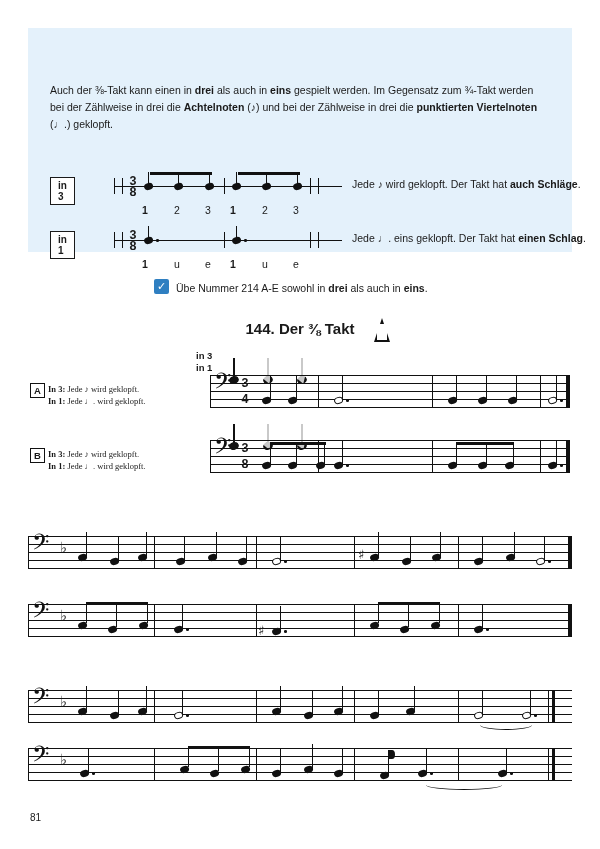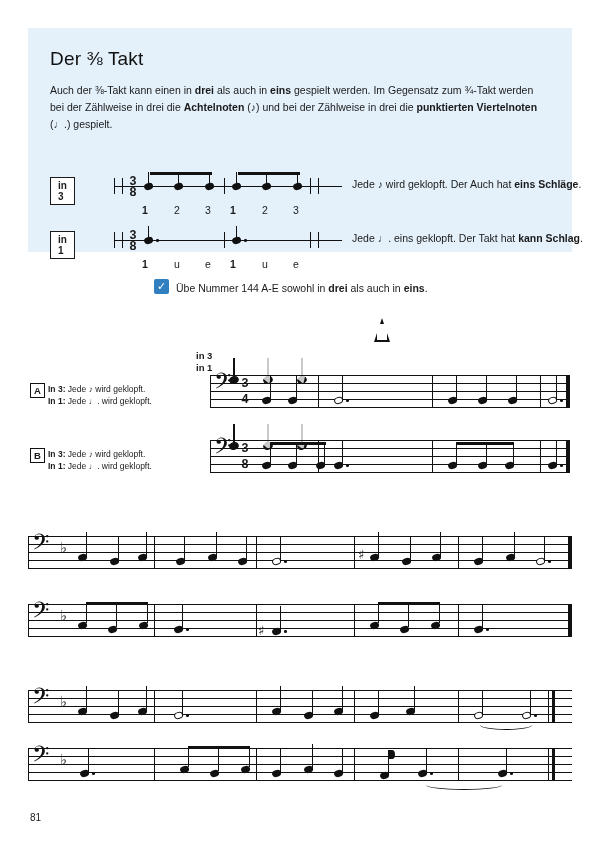--- a/index.html
+++ b/index.html
@@ -95,21 +95,21 @@
   .staff{position:absolute;}
   .staff .line{position:absolute;left:0;height:1px;background:#111;}
   .barline{position:absolute;width:1px;background:#111;}
   .barline.thick{width:3px;}
 
   .sysletter{
     position:absolute;border:1px solid #111;background:#fff;
     font-size:9.5px;font-weight:bold;width:13px;height:13px;
     text-align:center;line-height:13px;
   }
-  .syscap{position:absolute;font-size:8.5px;line-height:12px;white-space:nowrap;}
+  .syscap{position:absolute;font-size:8.5px;line-height:12px;white-space:nowrap;font-family:Liberation Serif, serif;}
   .syscap b{font-weight:bold;}
 
   
   .clef{
     position:absolute;font-family:"DejaVu Sans", sans-serif;
     font-size:27px;line-height:27px;color:#111;
   }
   .timesig{
     position:absolute;font-size:12.5px;font-weight:bold;line-height:12px;
     text-align:center;width:14px;
@@ -132,24 +132,23 @@
   .tie{position:absolute;border-bottom:1.4px solid #111;border-radius:50%;height:9px;}
 
   .pagenum{position:absolute;left:30px;top:812px;font-size:10px;}
 </style>
 </head>
 <body>
 
 <div class="page">
 
   <div class="infobox">
-    <h1>Der ⅜ Takt</h1>
 
     <div class="infotext">
-      <span>Auch der ⅜-Takt kann einen in </span><b>drei</b><span> als auch in </span><b>eins</b><span> gespielt werden. Im Gegensatz zum ¾-Takt werden bei der Zählweise in drei die </span><b>Achtelnoten</b><span> (♪) und bei der Zählweise in drei die </span><b>punktierten Viertelnoten</b><span> (♩.) gespielt.</span>
+      <span>Auch der ⅜-Takt kann einen in </span><b>drei</b><span> als auch in </span><b>eins</b><span> gespielt werden. Im Gegensatz zum ¾-Takt werden bei der Zählweise in drei die </span><b>Achtelnoten</b><span> (♪) und bei der Zählweise in drei die </span><b>punktierten Viertelnoten</b><span> (♩.) geklopft.</span>
     </div>
 
     <div class="exrow r1">
       <span class="badge">in 3</span>
 
       <div class="exstaff" style="width:228px;height:28px;">
 
         <div style="position:absolute;left:0;top:14px;width:228px;height:1px;background:#111;"></div>
         <div class="barline" style="left:0;top:6px;height:16px;"></div>
         <div class="barline" style="left:8px;top:6px;height:16px;"></div>
@@ -191,21 +190,21 @@
       <div class="counts" style="width:228px;height:14px;">
         <span class="strong" style="left:28px;">1</span>
         <span style="left:60px;">2</span>
         <span style="left:91px;">3</span>
         <span class="strong" style="left:116px;">1</span>
         <span style="left:148px;">2</span>
         <span style="left:179px;">3</span>
       </div>
 
       <div class="excap">
-        <span>Jede ♪ wird geklopft. Der Auch hat </span><b>eins Schläge</b><span>.</span>
+        <span>Jede ♪ wird geklopft. Der Takt hat </span><b>auch Schläge</b><span>.</span>
       </div>
     </div>
 
     <div class="exrow r2">
       <span class="badge">in 1</span>
 
       <div class="exstaff" style="width:228px;height:28px;">
         <div style="position:absolute;left:0;top:14px;width:228px;height:1px;background:#111;"></div>
         <div class="barline" style="left:0;top:6px;height:16px;"></div>
         <div class="barline" style="left:8px;top:6px;height:16px;"></div>
@@ -230,30 +229,31 @@
       <div class="counts" style="width:228px;height:14px;">
         <span class="strong" style="left:28px;">1</span>
         <span style="left:60px;">u</span>
         <span style="left:91px;">e</span>
         <span class="strong" style="left:116px;">1</span>
         <span style="left:148px;">u</span>
         <span style="left:179px;">e</span>
       </div>
 
       <div class="excap">
-        <span>Jede ♩. eins geklopft. Der Takt hat </span><b>kann Schlag</b><span>.</span>
+        <span>Jede ♩. eins geklopft. Der Takt hat </span><b>einen Schlag</b><span>.</span>
       </div>
     </div>
   </div>
 
   <div class="practice">
     <span class="chk">✓</span>
-    <span>Übe Nummer 144 A-E sowohl in </span><b>drei</b><span> als auch in </span><b>eins</b><span>.</span>
-  </div>
-
+    <span>Übe Nummer 214 A-E sowohl in </span><b>drei</b><span> als auch in </span><b>eins</b><span>.</span>
+  </div>
+
+  <div class="title">144. Der ⅜ Takt</div>
   <div class="metronome"></div>
 
   <div class="inmark" style="left:196px;top:350px;">in 3</div>
   <div class="inmark" style="left:196px;top:362px;">in 1</div>
 
   <div class="arrow" style="left:229px;top:358px;color:#111;">
       <div class="shaft"></div>
       <div class="head"></div>
     </div>
   <div class="arrow" style="left:263px;top:358px;color:#c9c9c9;">

